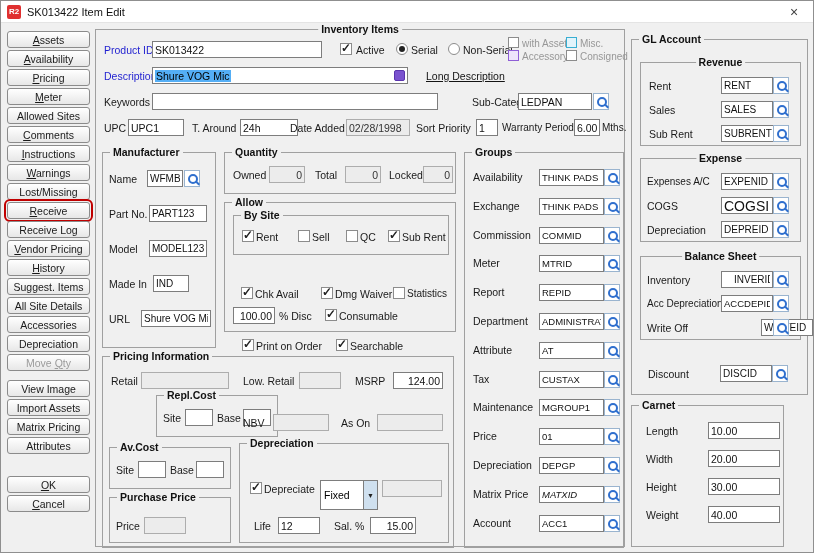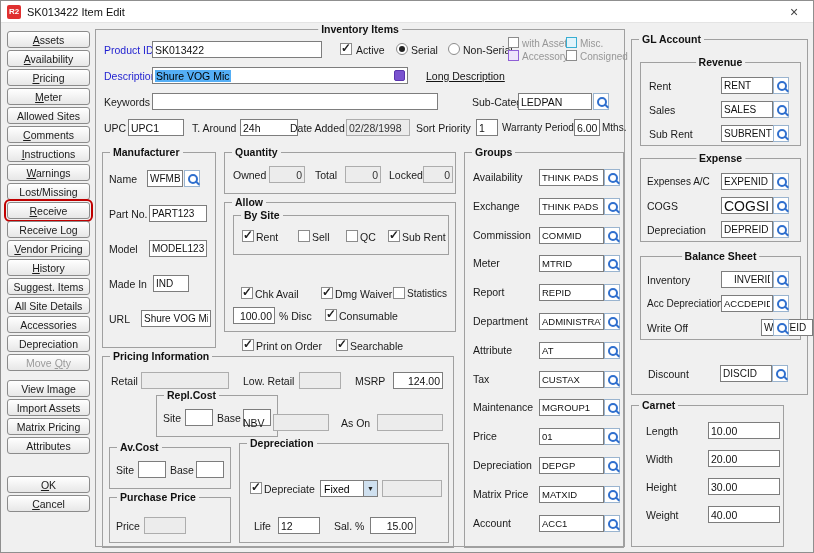--- a/index.html
+++ b/index.html
@@ -34,21 +34,21 @@
   .sidebar { position:absolute; left:6px; top:8px; width:83px; display:flex; flex-direction:column; gap:2px; }
   .sbtn { height:17px; border:1px solid #8b8b8b; border-radius:3px; background:linear-gradient(#ffffff,#e7e7e7); font-family:"Liberation Sans",sans-serif; font-size:10.5px; color:#1a1a1a; cursor:default; padding:0; white-space:nowrap; overflow:hidden; }
   .sbtn.dis { color:#9b9b9b; }
   .sbtn.sel { outline:2px solid #c00000; outline-offset:1px; }
   .sp5 { height:5px; flex:0 0 auto; }
   .sp18 { height:18px; flex:0 0 auto; }
   .link { position:absolute; font-size:10.5px; color:#141414; text-decoration:underline; white-space:nowrap; }
   .descfld { position:absolute; height:17px; border:1px solid #7d7d7d; background:#fff; display:flex; align-items:center; padding:0 2px; }
   .hl { background:#54aef5; color:#000; font-size:10.5px; padding:0 1px; white-space:nowrap; }
   .rt-icon { position:absolute; right:2px; top:2px; width:11px; height:11px; background:#7a52cf; border:1px solid #5a34ad; border-radius:2px; }
-  .combo { position:absolute; height:17px; border:1px solid #7d7d7d; background:#fff; font-size:10.5px; padding:0 16px 0 3px; display:flex; align-items:center; }
+  .combo { position:absolute; height:30px; border:1px solid #7d7d7d; background:#fff; font-size:10.5px; padding:0 16px 0 3px; display:flex; align-items:center; }
   .combo-btn { position:absolute; right:0; top:0; bottom:0; width:14px; background:#cfe0ef; border-left:1px solid #7d7d7d; display:flex; align-items:center; justify-content:center; font-size:7px; color:#222; }
 </style>
 </head>
 <body>
 
 <div class="win">
   <div class="titlebar">
     <span class="appicon">R2</span>
     <span class="title">SK013422 Item Edit</span>
     <span class="close">×</span>
@@ -279,21 +279,21 @@
 
         <span class="lbl" style="left:8px;top:277px;">Price</span>
         <input class="fld" style="left: 74px; top: 275px; width: 65px; font-size: 9.5px;" value="01">
         <span class="mag" style="left:139px;top:275px;"></span>
 
         <span class="lbl" style="left:8px;top:306px;">Depreciation</span>
         <input class="fld" style="left: 74px; top: 304px; width: 65px; font-size: 9.5px;" value="DEPGP">
         <span class="mag" style="left:139px;top:304px;"></span>
 
         <span class="lbl" style="left:8px;top:335px;">Matrix Price</span>
-        <input class="fld" style="left: 74px; top: 333px; width: 65px; font-size: 9.5px;" value="MATXID">
+        <input class="fld" style="left: 74px; top: 333px; width: 65px; font-size: 9.5px; font-style: italic;" value="MATXID">
         <span class="mag" style="left:139px;top:333px;"></span>
 
         <span class="lbl" style="left:8px;top:364px;">Account</span>
         <input class="fld" style="left: 74px; top: 362px; width: 65px; font-size: 9.5px;" value="ACC1">
         <span class="mag" style="left:139px;top:362px;"></span>
       </div>
     </div>
 
     <div class="grp" style="left:630px;top:16px;width:177px;height:356px;">
       <span class="grp-t">GL Account</span>

